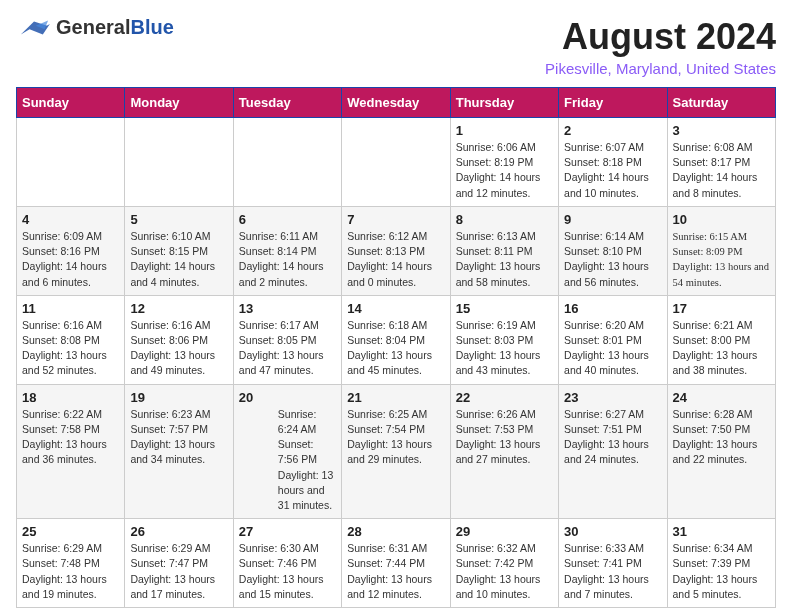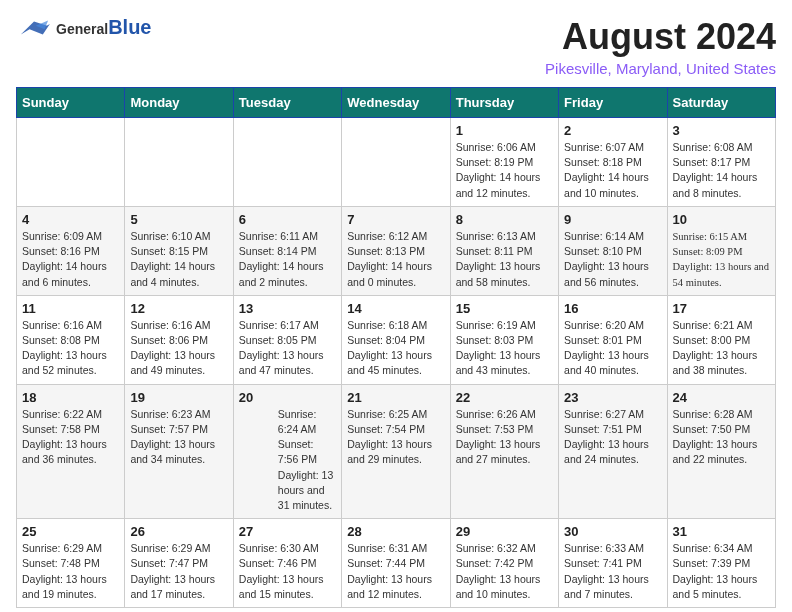--- a/index.html
+++ b/index.html
@@ -42,21 +42,21 @@
       font-size: 15px;
       color: #8b5cf6;
       margin-top: 2px;
     }
     .calendar {
       width: 100%;
       border-collapse: collapse;
       font-size: 11px;
     }
     .calendar th {
-      background: #0f766e;
+      background: #be185d;
       color: #fff;
       padding: 7px 5px;
       text-align: left;
       font-size: 13px;
       font-weight: bold;
       border: 1px solid #1a44aa;
     }
     .calendar td {
       border: 1px solid #ccc;
       vertical-align: top;
@@ -93,21 +93,21 @@
 <body>
 
 <div class="header">
   <div class="logo">
     <div class="logo-row">
       <svg class="logo-bird" viewBox="0 0 40 25" xmlns="http://www.w3.org/2000/svg">
         <polygon points="5,20 20,5 35,10 25,15 38,8 30,20 15,14" fill="#2255aa" opacity="0.85"></polygon>
         <polygon points="22,10 36,4 32,14" fill="#4488dd" opacity="0.7"></polygon>
       </svg>
       <div>
-        <span style="font-size:14px;font-weight:bold;color:#333;">General</span><span style="font-size:20px;font-weight:bold;color:#2255aa;">Blue</span>
+        <span style="font-size:20px;font-weight:bold;color:#333;">General</span><span style="font-size:20px;font-weight:bold;color:#2255aa;">Blue</span>
       </div>
     </div>
   </div>
   <div class="title-block">
     <div class="month-year">August 2024</div>
     <div class="location">Pikesville, Maryland, United States</div>
   </div>
 </div>
 
 <table class="calendar">

